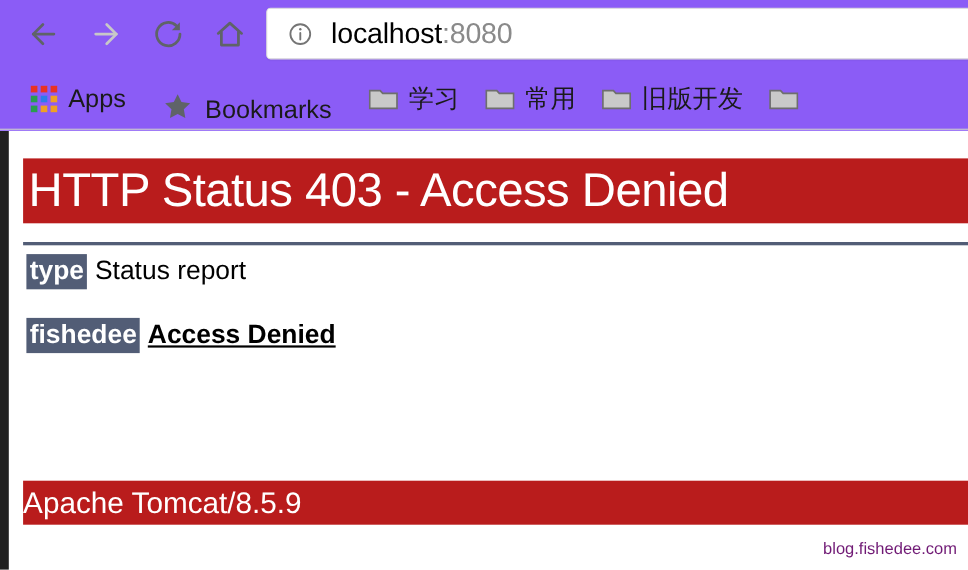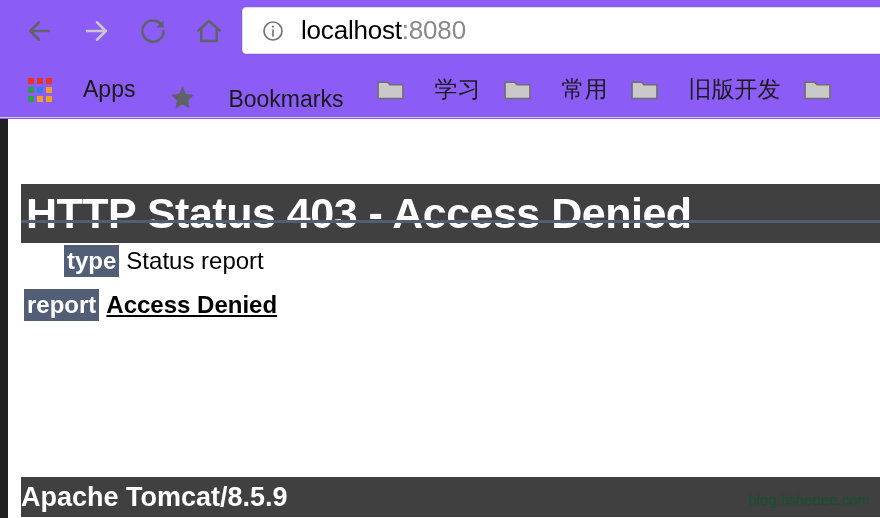--- a/index.html
+++ b/index.html
@@ -90,21 +90,20 @@
     white-space: nowrap;
     overflow: hidden;
   }
   .bm-item {
     display: flex;
     align-items: center;
     height: 40px;
     padding: 0 6px;
     margin-right: 12px;
     flex: 0 0 auto;
-    gap: 21px;
   }
   #bookmark-apps { margin-left: 22px; margin-right: 22px; }
   #bookmark-bookmarks { margin-right: 22px; margin-top: 19px; }
   .bm-label {
     font-size: 23px;
     color: #1a1a1a;
     margin-left: 11px;
   }
   .bm-label-cn {
     font-size: 23px;
@@ -146,27 +145,26 @@
   }
   #page-inner {
     position: absolute;
     left: 21px;
     top: 0;
     width: 859px;
     height: 399px;
   }
 
   .tomcat-banner {
-    background: #404040;
+    background: #b91c1c;
     color: #ffffff;
     font-family: "Liberation Sans", sans-serif;
-    font-weight: bold;
-    display: flex;
-    align-items: center;
-    margin-top: 40px;
+    font-weight: normal;
+    display: flex;
+    align-items: center;
   }
   #status-banner {
     position: absolute;
     left: 0;
     top: 25px;
     width: 859px;
     height: 59px;
     font-size: 43px;
     padding-left: 5px;
     box-sizing: border-box;
@@ -182,21 +180,21 @@
   }
 
   .info-row {
     position: absolute;
     left: 3px;
     font-size: 24px;
     color: #000000;
     white-space: nowrap;
     line-height: 1;
   }
-  #row-type        { top: 130px; margin-left: 40px; }
+  #row-type        { top: 116px; }
   #row-message     { top: 174px; }
   #row-description { top: 226px; }
 
   .row-label {
     background: #525d76;
     color: #ffffff;
     font-weight: bold;
     padding: 2px 3px 3px 3px;
   }
   .row-value { margin-left: 7px; }
@@ -211,21 +209,21 @@
     font-size: 27px;
     padding-left: 0;
     box-sizing: border-box;
   }
 
   #watermark {
     position: absolute;
     right: 10px;
     bottom: 10px;
     font-size: 15px;
-    color: #14532d;
+    color: #701a75;
     font-family: "Liberation Sans", sans-serif;
   }
 </style>
 </head>
 <body>
 
 <div id="browser-chrome">
 
   <div id="toolbar-row">
 
@@ -350,21 +348,21 @@
 
     <div id="status-banner" class="tomcat-banner">HTTP Status 403 - Access Denied</div>
 
     <div id="banner-divider"></div>
 
     <div class="info-row" id="row-type">
       <span class="row-label">type</span><span class="row-value">Status report</span>
     </div>
 
     <div class="info-row" id="row-message">
-      <span class="row-label">report</span><span class="row-value underlined">Access Denied</span>
+      <span class="row-label">fishedee</span><span class="row-value underlined">Access Denied</span>
     </div>
 
 
     <div id="footer-banner" class="tomcat-banner">Apache Tomcat/8.5.9</div>
   </div>
 
   <div id="watermark">blog.fishedee.com</div>
 </div>
 
 </body></html>

